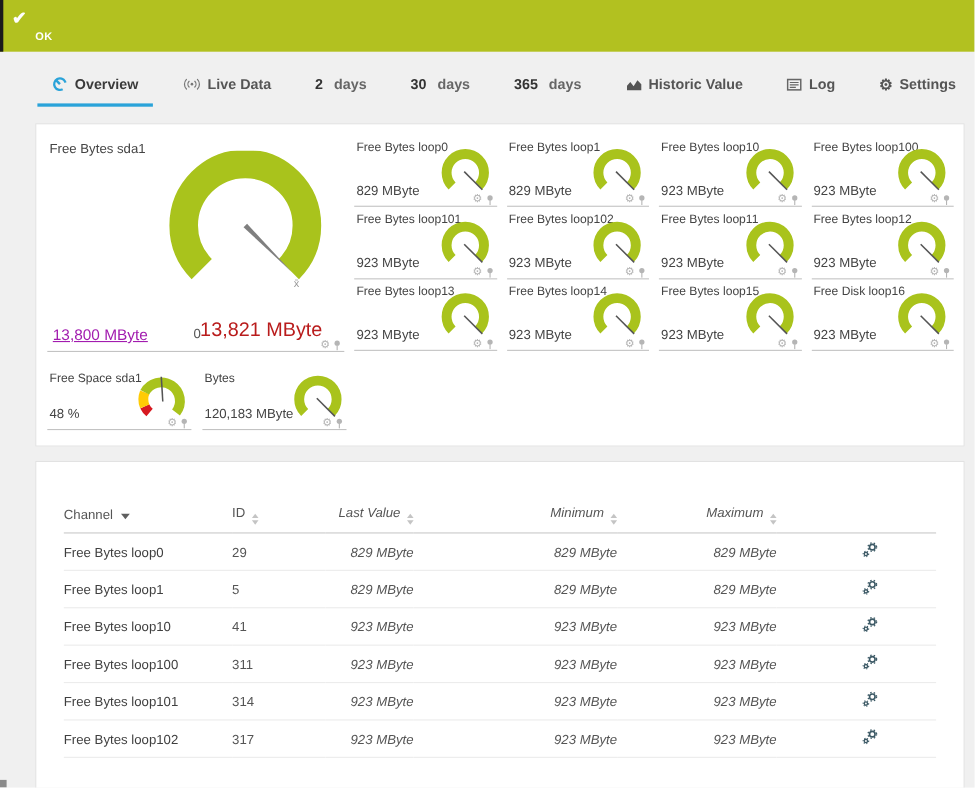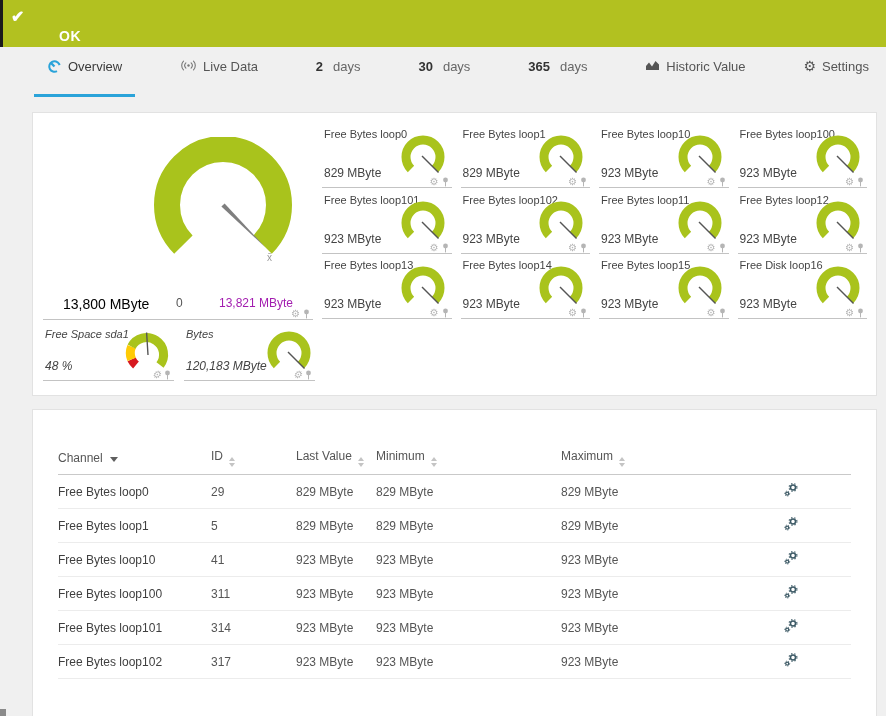--- a/index.html
+++ b/index.html
@@ -9,55 +9,55 @@
     font-family:"Liberation Sans", sans-serif;
     -webkit-font-smoothing:antialiased;
   }
   
   .header{height:47px;background:#b2c120;color:#fff;position:relative;border-left:3px solid #1b1b1b;box-sizing:border-box;}
   .header .check{position:absolute;left:8px;top:7px;font-size:16px;font-weight:bold;}
   .titleline{position:absolute;left:29px;top:4px;font-size:17px;white-space:nowrap;}
   .kind{font-style:italic;margin-right:7px;}
   .flag{font-size:10px;vertical-align:7px;margin-left:3px;}
   .stars{font-size:10px;letter-spacing:1px;vertical-align:8px;margin-left:12px;}
-  .ok{position:absolute;left:56px;top:28px;font-size:14px;font-weight:bold;letter-spacing:.5px;}
+  .ok{position:absolute;left:29px;top:28px;font-size:10px;font-weight:bold;letter-spacing:.5px;}
   
   .tabbar{display:flex;justify-content:space-between;height:50px;box-sizing:border-box;
           padding:12px 4px 0 34px;}
-  .tab{display:flex;gap:6px;font-size:13px;color:#555;
-       border-bottom:3px solid transparent;padding:0 13px;cursor:pointer;white-space:nowrap;}
+  .tab{display:flex;align-items:center;gap:6px;font-size:13px;color:#555;
+       border-bottom:3px solid transparent;padding:0 13px;cursor:pointer;white-space:nowrap;font-weight:bold;}
   .tab.active{border-bottom-color:#2aa3d9;color:#3a3a3a;}
   .tab b{color:#333;}
   .tab .unit{color:#666;margin-left:4px;}
   .tab .glyph{font-size:14px;color:#555;line-height:1;}
   
   .panel{background:#fff;border:1px solid #e2e2e2;margin-left:32px;width:845px;box-sizing:border-box;}
   #panel-gauges{margin-top:15px;padding:10px 9px 14px 10px;}
   .gauges-top{display:flex;}
   .bigcell{width:270px;flex:none;position:relative;height:196px;border-bottom:1px solid #c3c3c3;margin-right:9px;}
   .gtitle{font-size:12px;color:#444;padding:5px 0 0 2px;}
   .bigsvg{position:absolute;right:6px;top:14px;}
-  .bigvalue{position:absolute;left:20px;bottom:7px;font-size:14px;color:#000000;}
+  .bigvalue{position:absolute;left:5px;bottom:7px;font-size:14px;color:#a21caf;text-decoration:underline;}
   .scale0{position:absolute;left:133px;bottom:9px;font-size:12px;color:#555;}
-  .scalemax{position:absolute;right:20px;bottom:9px;font-size:12px;color:#a21caf;}
+  .scalemax{position:absolute;right:20px;bottom:9px;font-size:18px;color:#b91c1c;}
   .gicons{position:absolute;right:3px;bottom:0px;display:flex;align-items:center;gap:3px;color:#b5b5b5;font-size:10px;line-height:1;}
   .ggrid{flex:1;display:grid;grid-template-columns:repeat(4,1fr);column-gap:9px;}
   .gcell{position:relative;height:65px;border-bottom:1px solid #c3c3c3;box-sizing:border-box;}
   .gcell .gtitle{font-size:11px;padding-top:5px;}
   .gcell .dial{position:absolute;right:3px;top:10px;}
   .gvalue{position:absolute;left:2px;bottom:7px;font-size:12px;color:#444;}
-  .gauges-bottom{display:flex;gap:10px;margin-top:3px;font-style:italic;}
+  .gauges-bottom{display:flex;gap:10px;margin-top:13px;}
   .gcell.wide{width:131px;height:58px;flex:none;}
   .gcell.wide .dial{top:6px;right:0;}
   
   #panel-table{margin-top:13px;padding:33px 25px 20px 25px;height:400px;}
   table{width:100%;border-collapse:collapse;table-layout:fixed;font-size:12px;color:#555;}
   th{font-weight:normal;text-align:left;color:#555;padding:6px 0 7px 0;border-bottom:1px solid #c9c9c9;white-space:nowrap;}
   td{padding:7px 0;border-bottom:1px solid #ececec;white-space:nowrap;overflow:hidden;}
-  th.r,td.r{}
+  th.r,td.r{text-align:right;font-style:italic;}
   td.ch{color:#3f3f3f;}
   td.edit,th.edit{text-align:right;padding-right:52px;}
   .caret-down{display:inline-block;width:0;height:0;border-left:4px solid transparent;border-right:4px solid transparent;border-top:5px solid #5f5f5f;margin-left:7px;}
   .caret-pair{display:inline-flex;flex-direction:column;gap:2px;margin-left:6px;vertical-align:-1px;}
   .caret-pair i{display:block;width:0;height:0;border-left:3.5px solid transparent;border-right:3.5px solid transparent;}
   .caret-pair .up{border-bottom:4px solid #c4c4c4;}
   .caret-pair .dn{border-top:4px solid #c4c4c4;}
   
   .corner-artifact{position:absolute;left:0;bottom:0;width:6px;height:7px;background:#8a8a8a;}
 </style>
@@ -99,29 +99,39 @@
     <b>365</b>
       <span class="unit">days</span>
   </div>
   <div class="tab">
     <svg width="15" height="12" viewBox="0 0 15 12">
       <path d="M1,11 L1,7 4,3.5 7,7.5 10.5,2 14,5.5 14,11 Z" fill="#555"></path>
     </svg>
     <span>Historic Value</span>
   </div>
   <div class="tab">
+    <svg width="14" height="12" viewBox="0 0 14 12" fill="none" stroke="#666" stroke-width="1.1">
+      <rect x="1" y="1.3" width="12" height="9.4" stroke-width="1.4"></rect>
+      <line x1="3" y1="4" x2="11" y2="4"></line>
+      <line x1="3" y1="6.2" x2="11" y2="6.2"></line>
+      <line x1="3" y1="8.4" x2="8.5" y2="8.4"></line>
+    </svg>
+    <span>Log</span>
+  </div>
+  <div class="tab">
     <span class="glyph">⚙</span>
     <span>Settings</span>
   </div>
 </div>
 
 <div class="panel" id="panel-gauges">
   <div class="gauges-top">
 
     <div class="bigcell">
+      <div class="gtitle">Free Bytes sda1</div>
       <svg class="bigsvg" width="168" height="150" viewBox="0 0 168 150">
         <path d="M44.4,107.6 A56,56 0 1 1 123.6,107.6" fill="none" stroke="#a9c31c" stroke-width="26"></path>
         <polygon points="82.4,69.6 85.6,66.4 126.4,110.4" fill="#7f7f7f"></polygon>
         <text x="128" y="124" font-size="10" fill="#9a9a9a">x̄</text>
       </svg>
       <div class="bigvalue">13,800 MByte</div>
       <div class="scale0">0</div>
       <div class="scalemax">13,821 MByte</div>
       <div class="gicons">
         <span>⚙</span>

